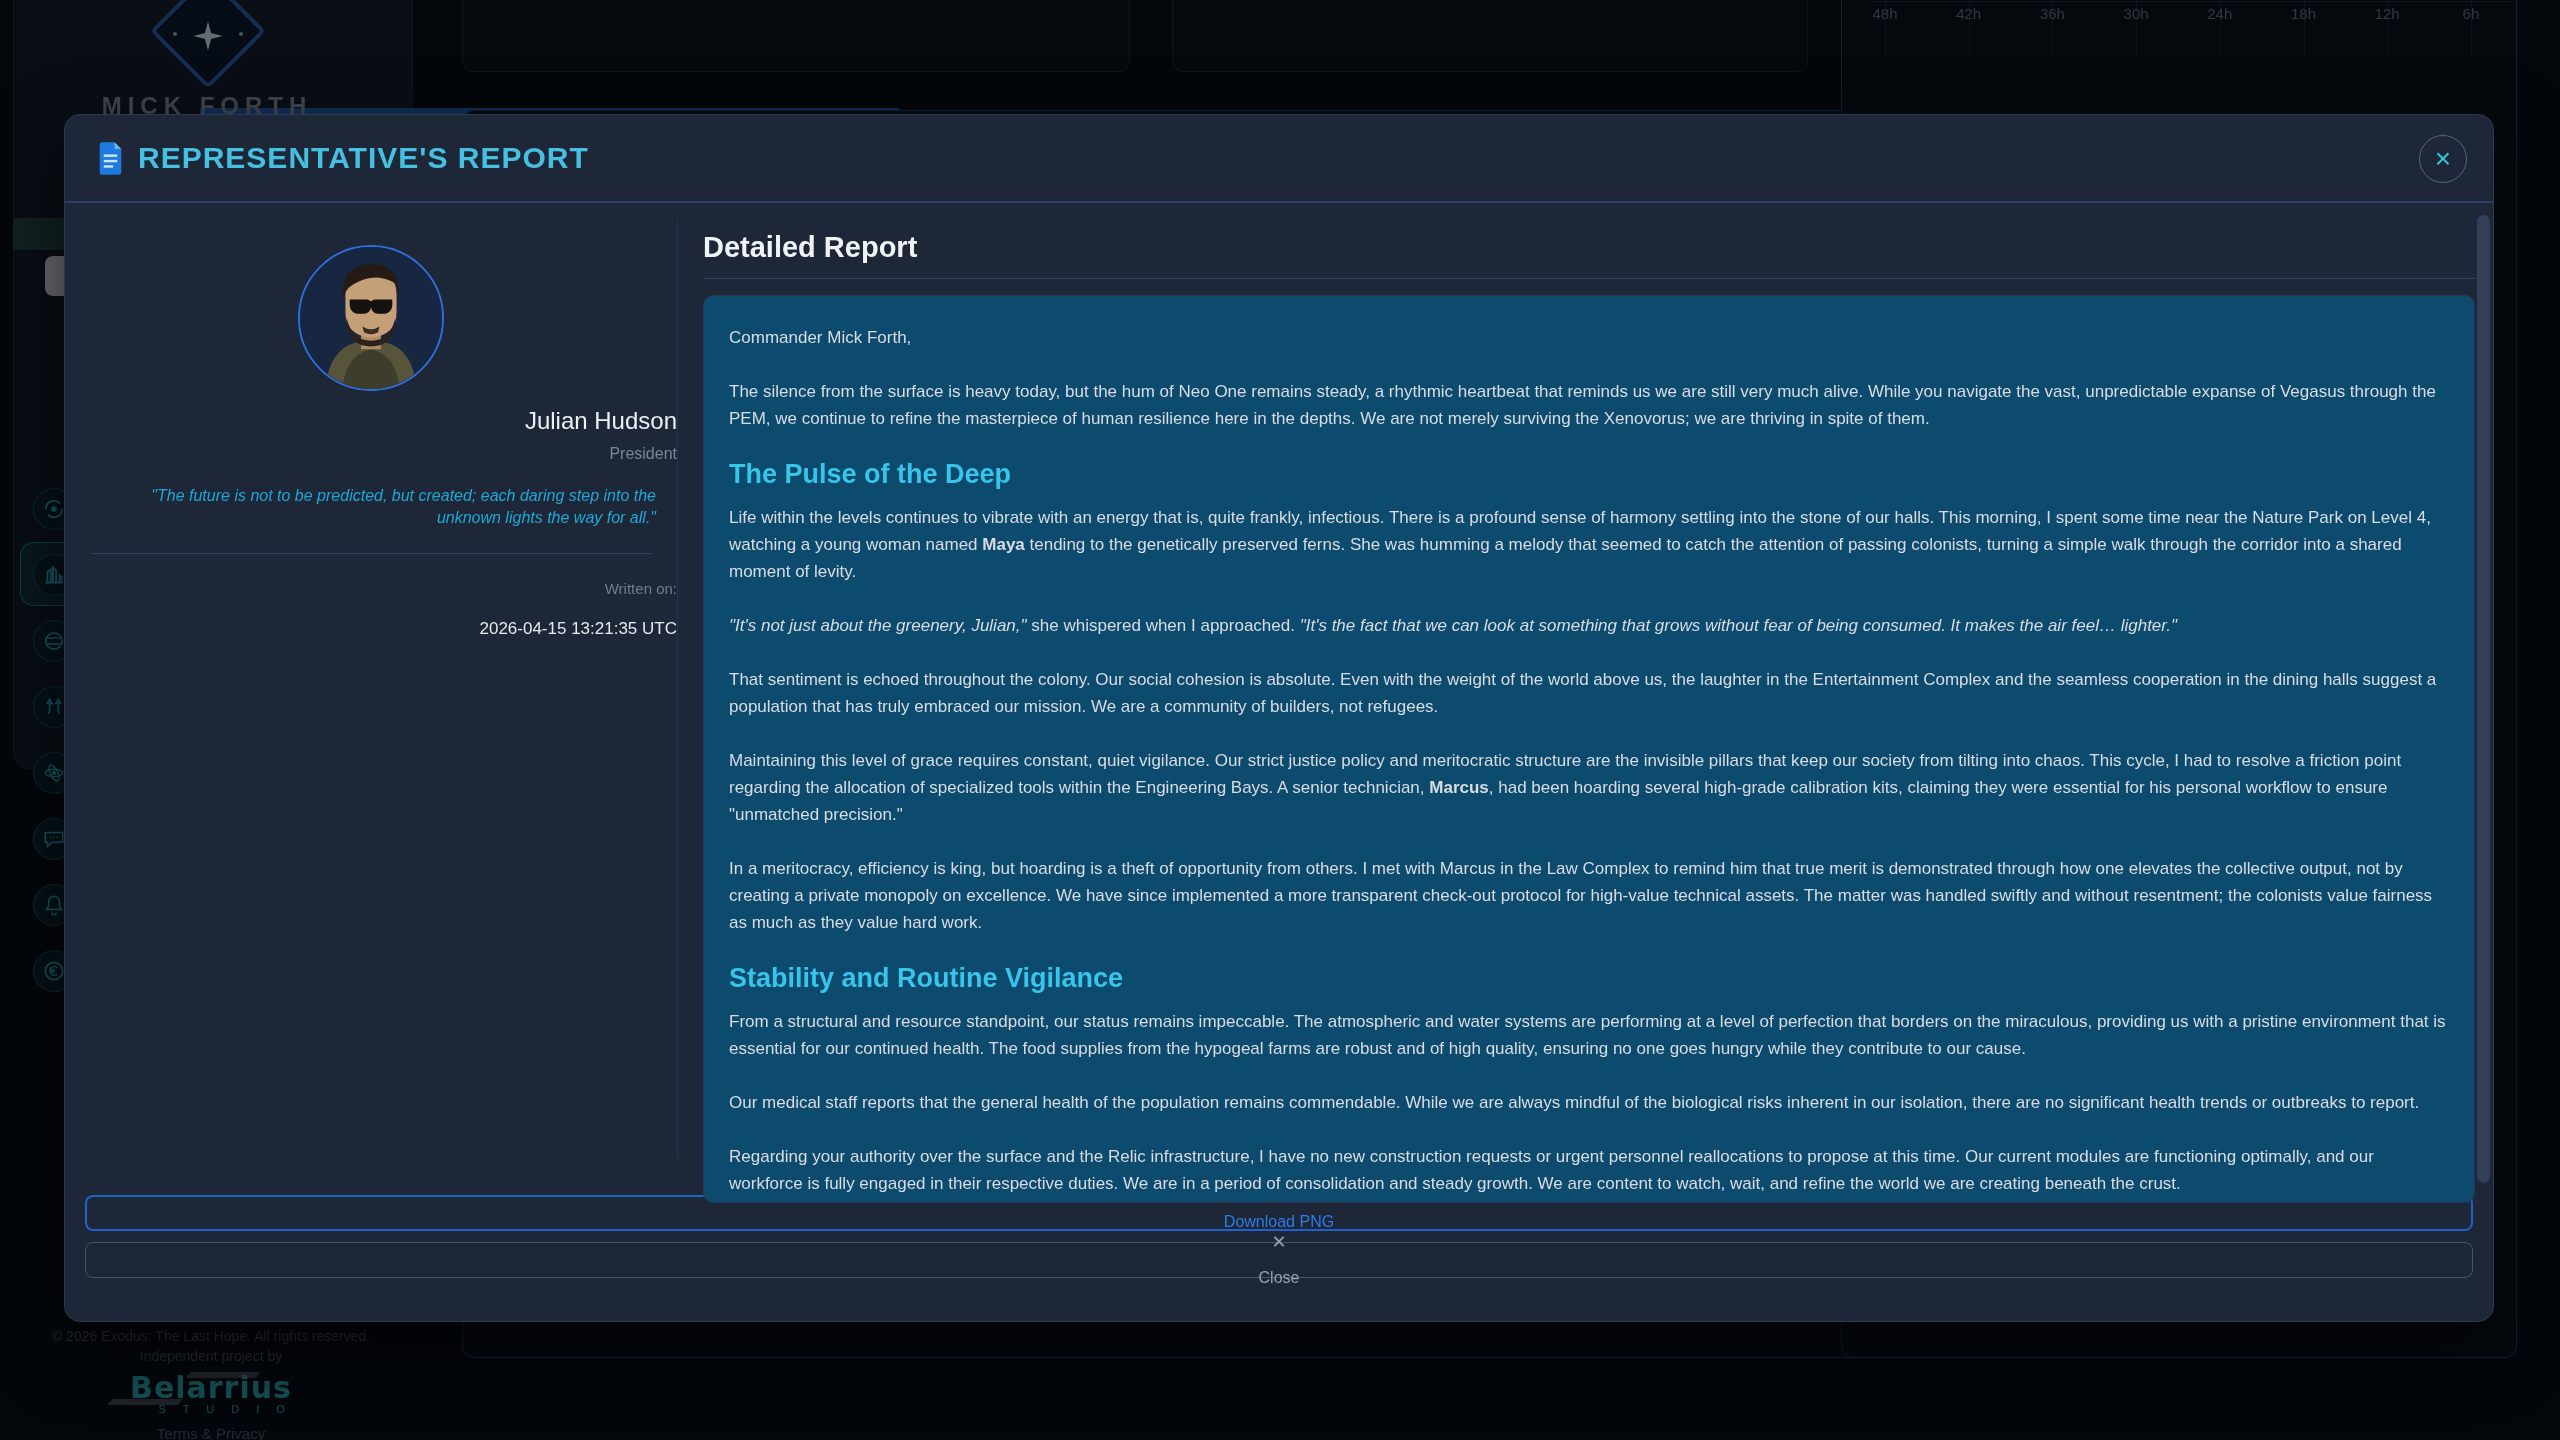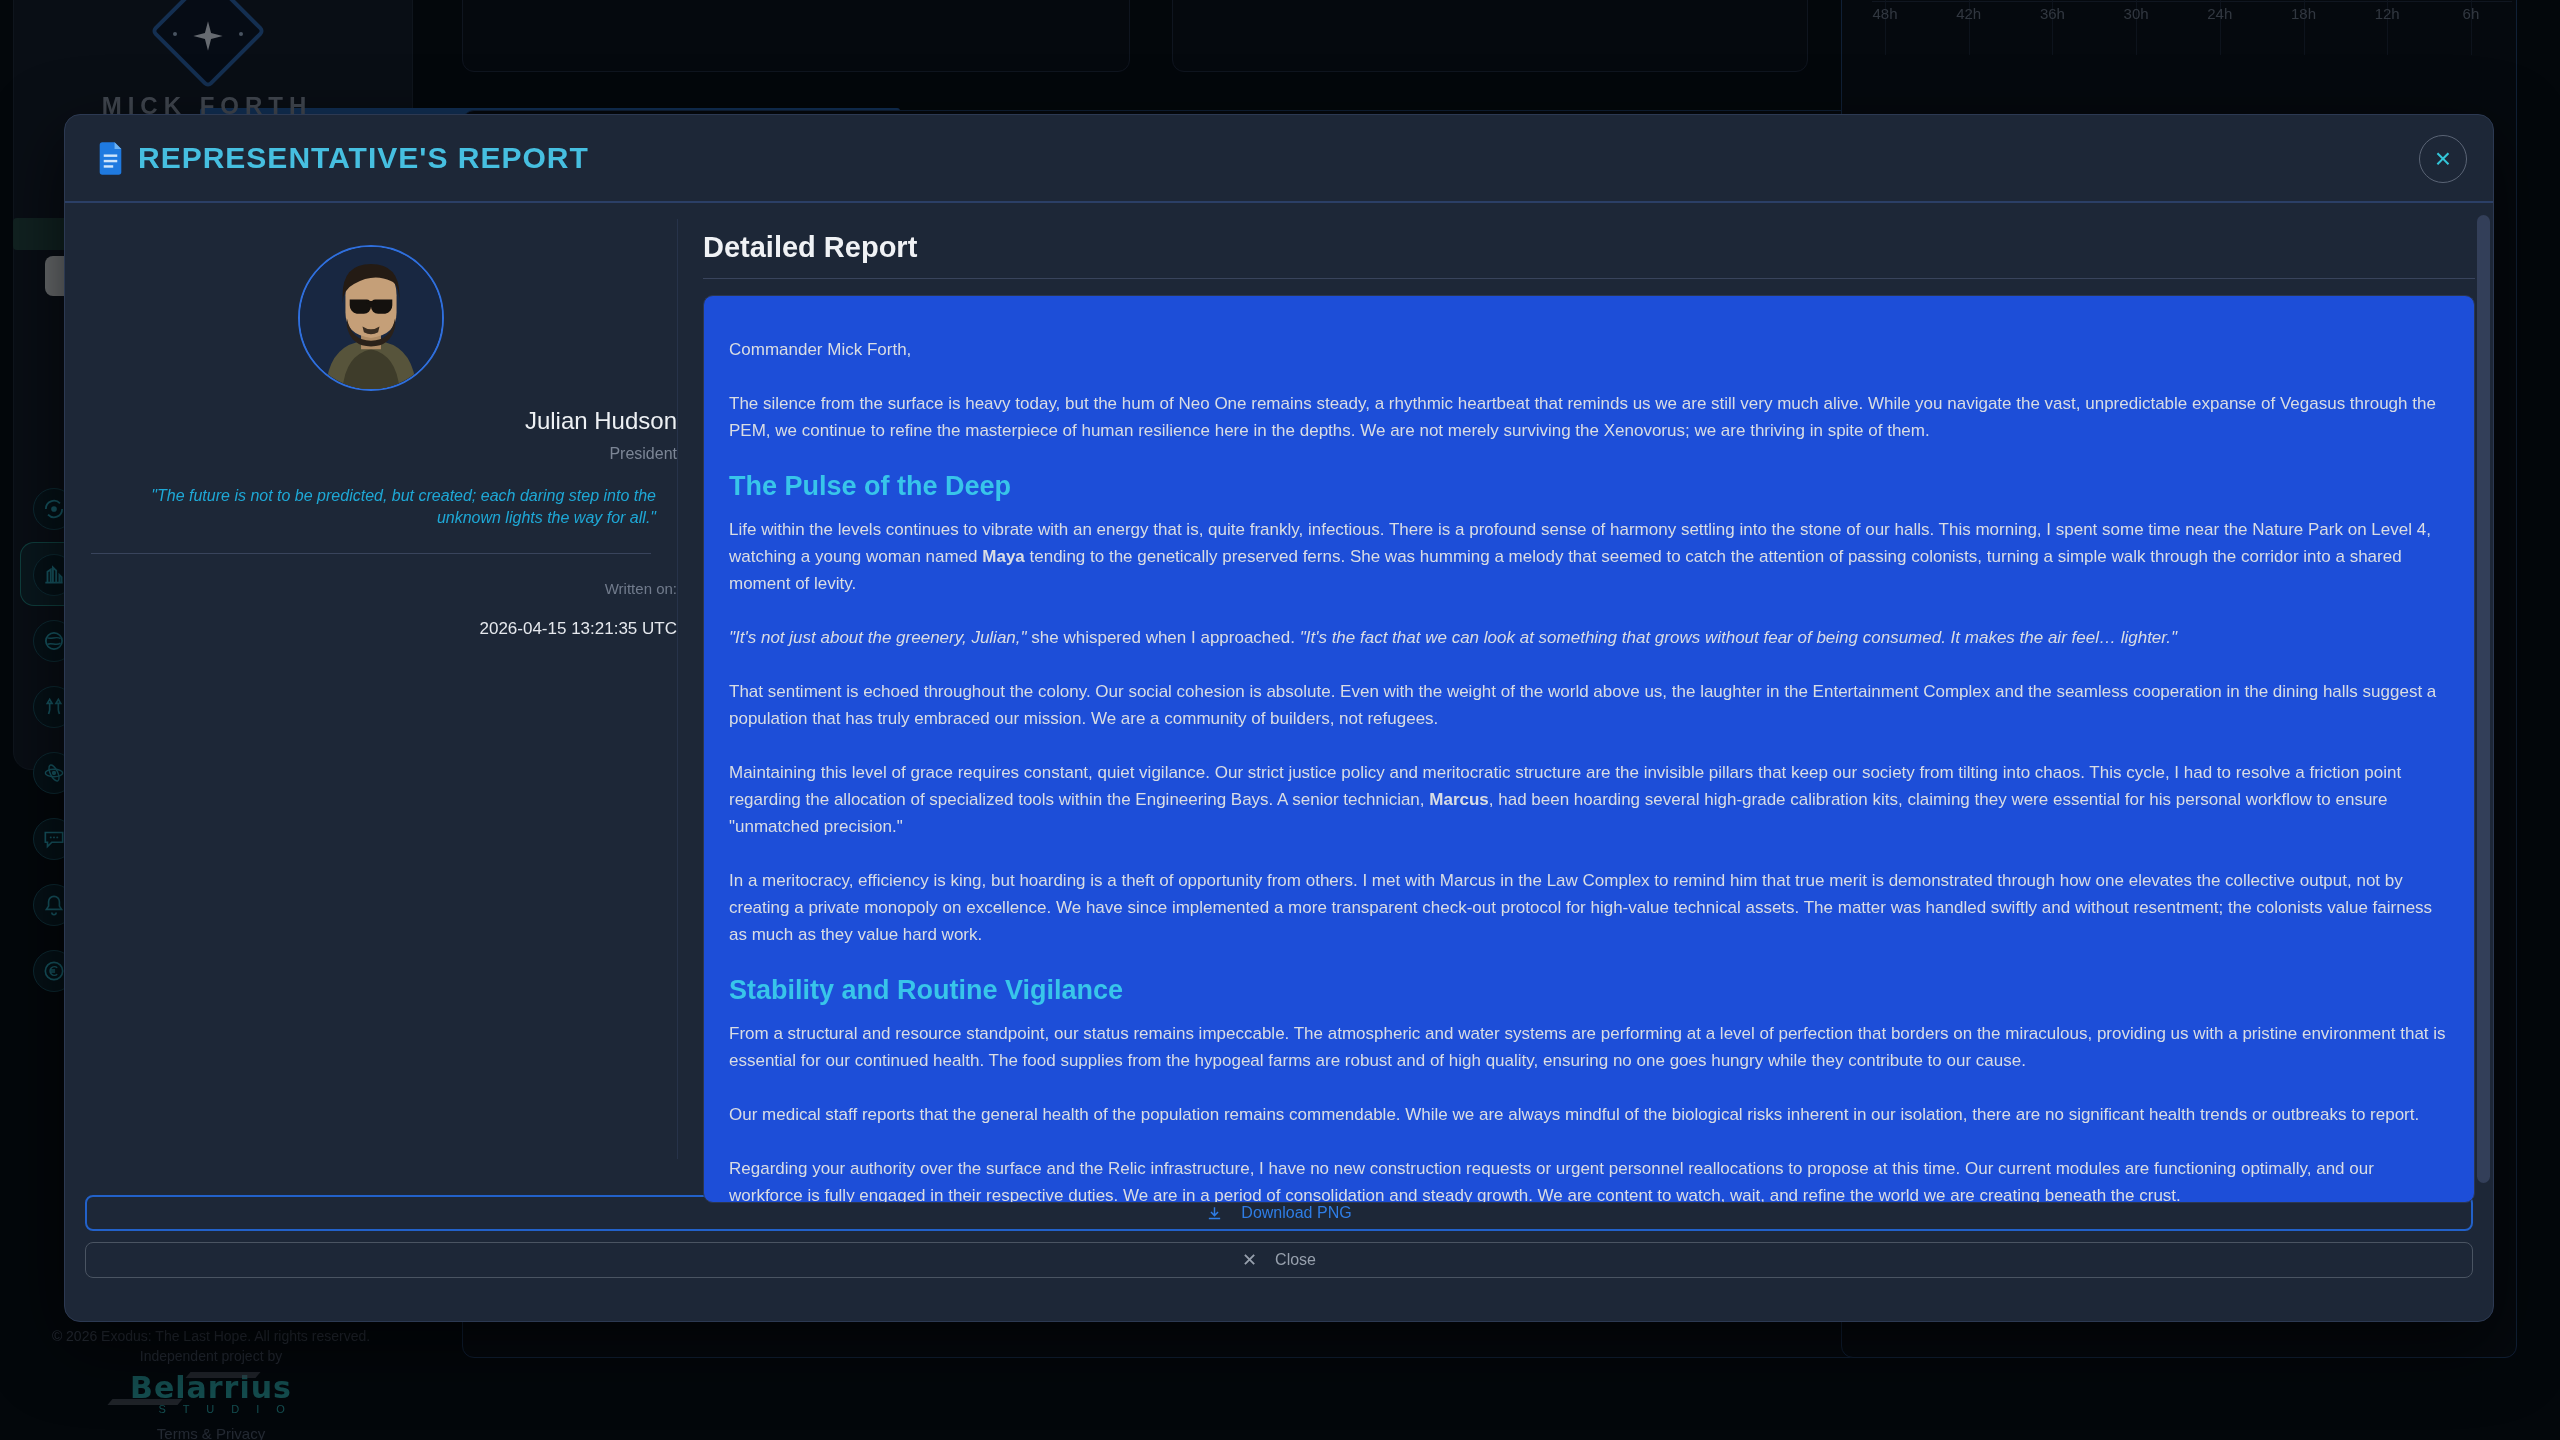--- a/index.html
+++ b/index.html
@@ -106,32 +106,32 @@
   }
   .author-div { width:560px; height:1px; background:#39445c; margin:24px auto 0; }
   .written-label { color:#717b8c; font-size:15px; margin-top:26px; }
   .written-date { color:#e6e9ee; font-size:17px; margin-top:22px; }
 
   
   #report-col { position:absolute; left:638px; top:0; width:1776px; }
   .report-heading { font-size:29px; font-weight:700; color:#f0f2f5; margin-top:28px; }
   .report-hr { width:1772px; height:1px; background:#39445c; margin-top:14px; }
   .report-panel {
-    margin-top:16px; width:1772px; height:908px; background:#1d4ed8;
-    border:1px solid #2b3750; border-radius:10px; padding:40px 26px 0 25px; overflow:hidden;
+    margin-top:16px; width:1772px; height:908px; background:#0c4a6e;
+    border:1px solid #2b3750; border-radius:10px; padding:28px 26px 0 25px; overflow:hidden;
   }
   .report-p { font-size:17px; line-height:27px; color:#d9dde3; margin-bottom:27px; }
   .report-h { font-size:27px; font-weight:700; color:#38c5ea; margin:4px 0 14px; }
 
   
   #modal-footer { padding:8px 20px 0; }
   .btn {
     width:100%; height:36px; border-radius:8px; background:transparent;
     display:flex; align-items:center; justify-content:center; gap:18px;
-    font-size:16px; cursor:pointer; font-family:inherit;
+    font-size:16px; cursor:pointer; font-family:inherit;flex-direction:column;
   }
   .btn-download { border:2px solid #2261c9; color:#2e7de6; }
   .btn-close { border:1px solid #4a5462; color:#97a0ad; margin-top:11px; }
   .btn svg { width:17px; height:17px; }
   .x-glyph { font-size:18px; line-height:1; }
 </style>
 </head>
 <body>
 
 <div id="bg">

